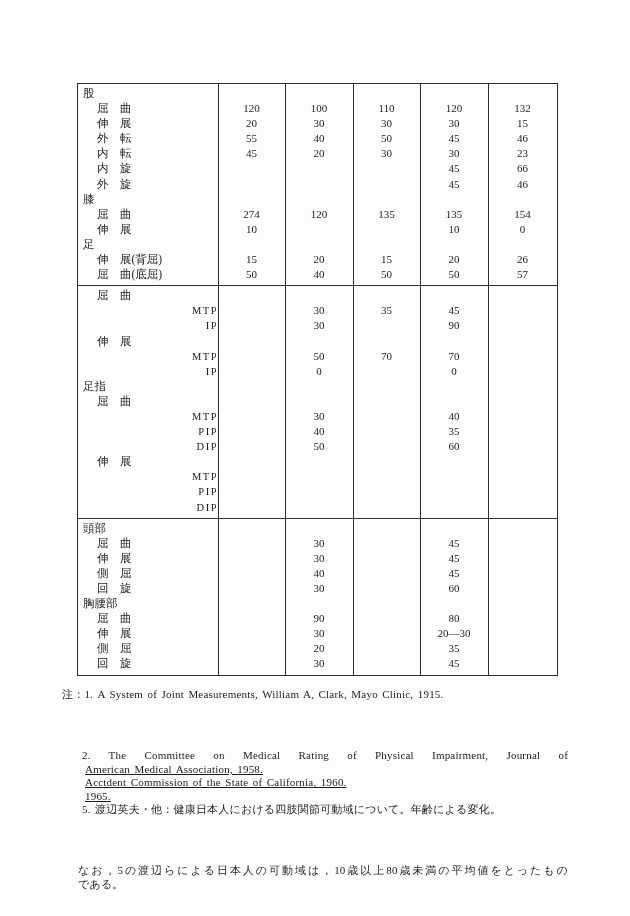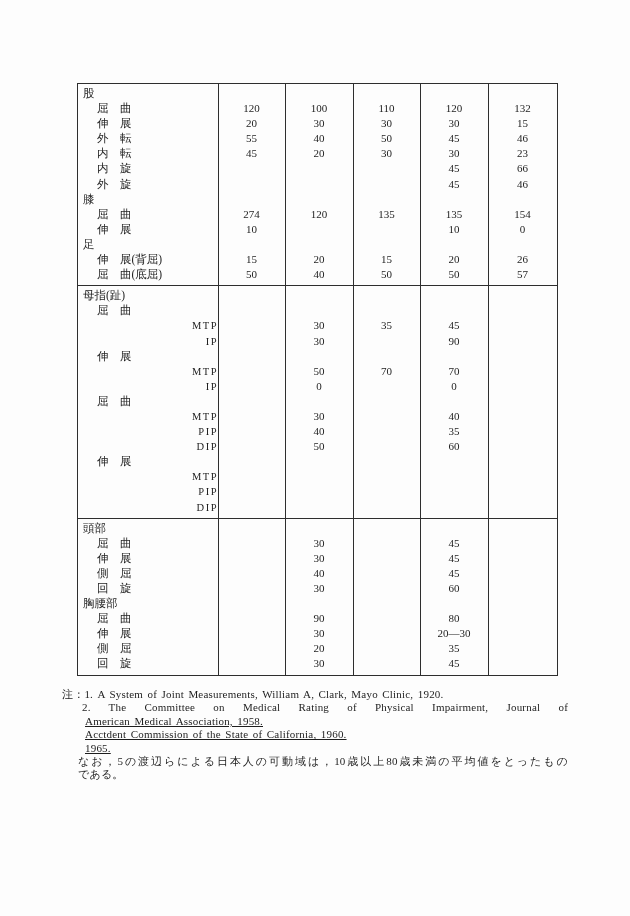--- a/index.html
+++ b/index.html
@@ -49,20 +49,21 @@
     letter-spacing:0.2px; word-spacing:1.5px;
   }
   .nline { white-space:nowrap; }
   .nline.i1 { padding-left:20px; }
   .nline.i2 { padding-left:23px;text-decoration:underline; }
   .nline.i3 { padding-left:16px; }
   .nline.justify {
     white-space:normal;
     text-align:justify;
     text-align-last:justify;
+    margin-top:48px;
   }
 </style>
 </head>
 <body>
 
 <div class="page">
 
   <div class="rom-table">
     <div class="vline v1"></div>
     <div class="vline v2"></div>
@@ -171,28 +172,20 @@
           <div class="tcell tlabel ind1">屈　曲(底屈)</div>
           <div class="tcell tval">50</div>
           <div class="tcell tval">40</div>
           <div class="tcell tval">50</div>
           <div class="tcell tval">50</div>
           <div class="tcell tval">57</div>
         </div>
       </div>
       <div class="tsection">
         <div class="trow">
-          <div class="tcell tlabel ind0">母指(趾)</div>
-          <div class="tcell tval"></div>
-          <div class="tcell tval"></div>
-          <div class="tcell tval"></div>
-          <div class="tcell tval"></div>
-          <div class="tcell tval"></div>
-        </div>
-        <div class="trow">
           <div class="tcell tlabel ind1">屈　曲</div>
           <div class="tcell tval"></div>
           <div class="tcell tval"></div>
           <div class="tcell tval"></div>
           <div class="tcell tval"></div>
           <div class="tcell tval"></div>
         </div>
         <div class="trow">
           <div class="tcell tlabel ind2">MTP</div>
           <div class="tcell tval"></div>
@@ -227,20 +220,28 @@
         </div>
         <div class="trow">
           <div class="tcell tlabel ind2">IP</div>
           <div class="tcell tval"></div>
           <div class="tcell tval">0</div>
           <div class="tcell tval"></div>
           <div class="tcell tval">0</div>
           <div class="tcell tval"></div>
         </div>
         <div class="trow">
+          <div class="tcell tlabel ind0">足指</div>
+          <div class="tcell tval"></div>
+          <div class="tcell tval"></div>
+          <div class="tcell tval"></div>
+          <div class="tcell tval"></div>
+          <div class="tcell tval"></div>
+        </div>
+        <div class="trow">
           <div class="tcell tlabel ind1">屈　曲</div>
           <div class="tcell tval"></div>
           <div class="tcell tval"></div>
           <div class="tcell tval"></div>
           <div class="tcell tval"></div>
           <div class="tcell tval"></div>
         </div>
         <div class="trow">
           <div class="tcell tlabel ind2">MTP</div>
           <div class="tcell tval"></div>
@@ -377,22 +378,23 @@
           <div class="tcell tval">30</div>
           <div class="tcell tval"></div>
           <div class="tcell tval">45</div>
           <div class="tcell tval"></div>
         </div>
       </div>
     </div>
 
   <div class="notes">
 
-  <div class="nline i0">注：1. A System of Joint Measurements, William A, Clark, Mayo Clinic, 1920.</div>
+  <div class="nline i0">注：1. A System of Joint Measurements, William A, Clark, Mayo Clinic, 1915.</div>
       <div class="nline i1 justify">2. The Committee on Medical Rating of Physical Impairment, Journal of</div>
       <div class="nline i2">American Medical Association, 1958.</div>
       <div class="nline i2">Acctdent Commission of the State of California, 1960.</div>
       <div class="nline i2">1965.</div>
+      <div class="nline i1">5. 渡辺英夫・他：健康日本人における四肢関節可動域について。年齢による変化。</div>
       <div class="nline i3 justify">なお，5の渡辺らによる日本人の可動域は，10歳以上80歳未満の平均値をとったもの</div>
       <div class="nline i3">である。</div>
     </div>
 
 </div>
 
 </body></html>

